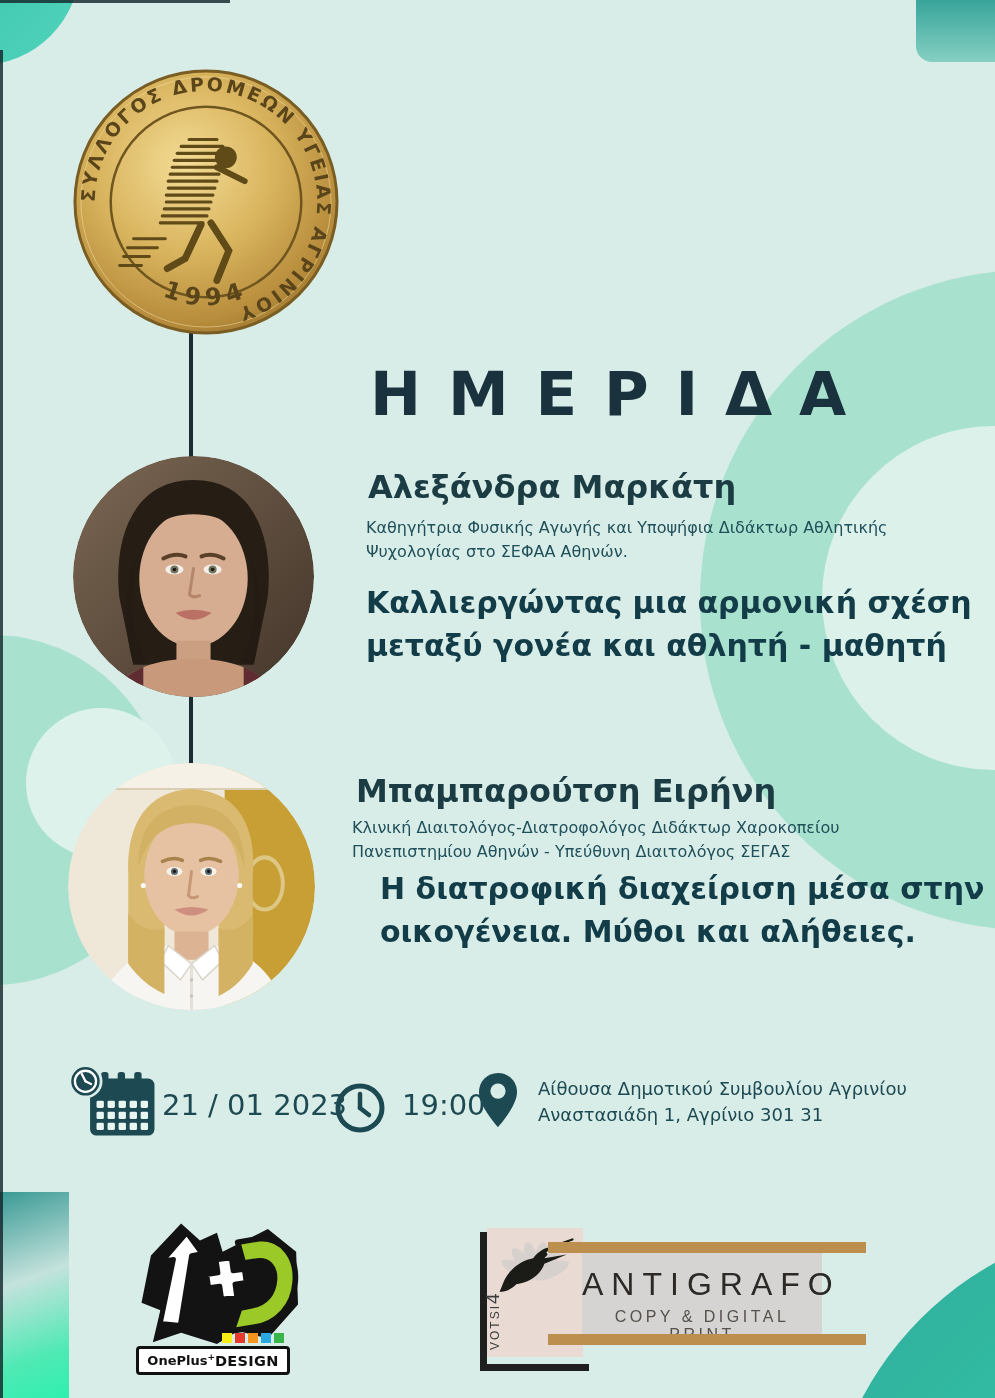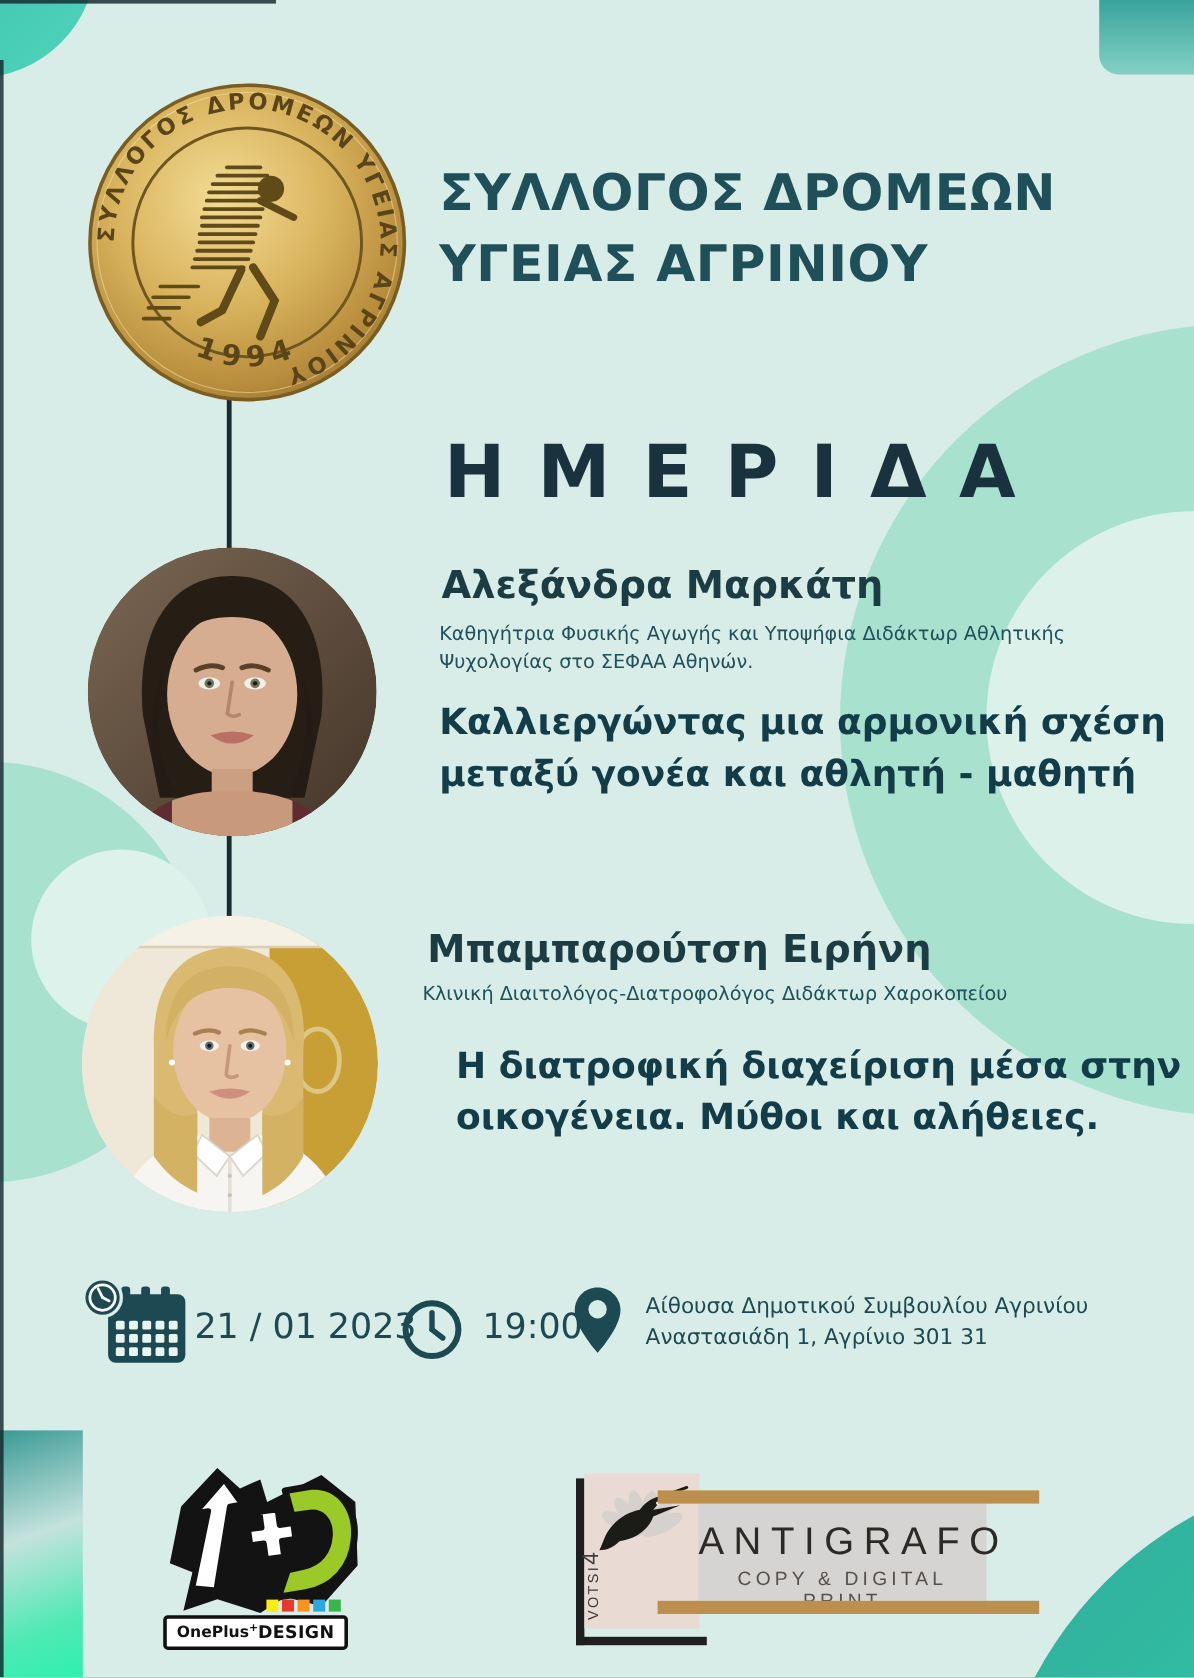--- a/index.html
+++ b/index.html
@@ -149,24 +149,20 @@
         <path d="M130 158 L114 192 L96 202" stroke-width="7" fill="none"></path>
         <path d="M140 156 L158 184 L146 214" stroke-width="7" fill="none"></path>
         <line x1="62" y1="172" x2="94" y2="172" stroke-width="3"></line>
         <line x1="56" y1="181" x2="86" y2="181" stroke-width="3"></line>
         <line x1="52" y1="190" x2="78" y2="190" stroke-width="3"></line>
         <line x1="48" y1="199" x2="70" y2="199" stroke-width="3"></line>
       </g>
     </svg>
   </div>
 
-  <div class="abs org-title">
-    <div>ΣΥΛΛΟΓΟΣ ΔΡΟΜΕΩΝ</div>
-    <div>ΥΓΕΙΑΣ ΑΓΡΙΝΙΟΥ</div>
-  </div>
   <div class="abs event-title">ΗΜΕΡΙΔΑ</div>
 
   <div class="abs photo photo-1">
     <svg viewBox="0 0 240 240" xmlns="http://www.w3.org/2000/svg">
       <defs>
         <clipPath id="c1">
             <circle cx="120" cy="120" r="120"></circle>
           </clipPath>
         <linearGradient id="bg1" x1="0" y1="0" x2="1" y2="1">
           <stop offset="0" stop-color="#7b6753"></stop>
@@ -245,20 +241,21 @@
           <circle cx="123" cy="232" r="1.8" fill="#c9c4ba"></circle>
         <path d="M60 150 L60 200 C70 214 82 224 96 230 L96 164 C84 170 70 164 60 150 Z" fill="#d4b264"></path>
         <path d="M184 150 L184 200 C176 214 164 226 150 232 L150 164 C162 170 176 164 184 150 Z" fill="#d4b264"></path>
       </g>
     </svg>
   </div>
 
   <div class="abs speaker-name name-2">Μπαμπαρούτση Ειρήνη</div>
   <div class="abs speaker-creds creds-2">
     <div>Κλινική Διαιτολόγος-Διατροφολόγος Διδάκτωρ Χαροκοπείου</div>
+    <div>Πανεπιστημίου Αθηνών - Υπεύθυνη Διαιτολόγος ΣΕΓΑΣ</div>
   </div>
   <div class="abs speaker-topic topic-2">
     <div>Η διατροφική διαχείριση μέσα στην</div>
     <div>οικογένεια. Μύθοι και αλήθειες.</div>
   </div>
 
   <div class="abs info-icon icon-calendar">
     <svg viewBox="0 0 100 88" xmlns="http://www.w3.org/2000/svg">
       <rect x="36" y="11" width="8" height="14" rx="3" fill="#1d4a52"></rect>
       <rect x="54" y="11" width="8" height="14" rx="3" fill="#1d4a52"></rect>

